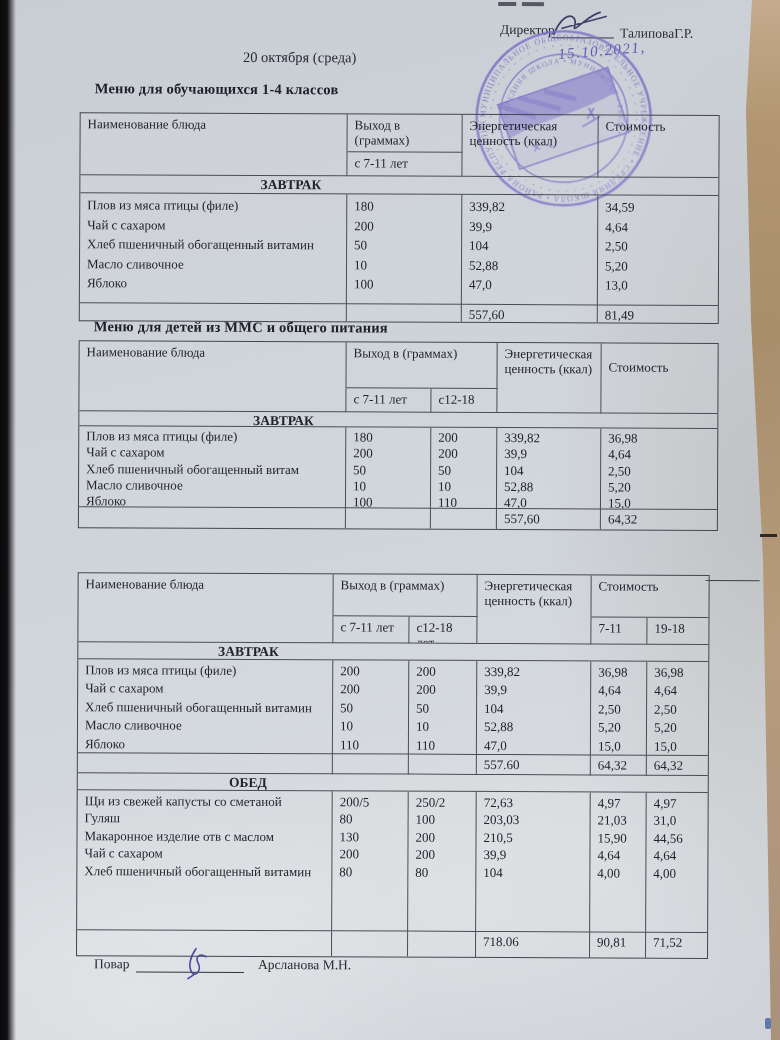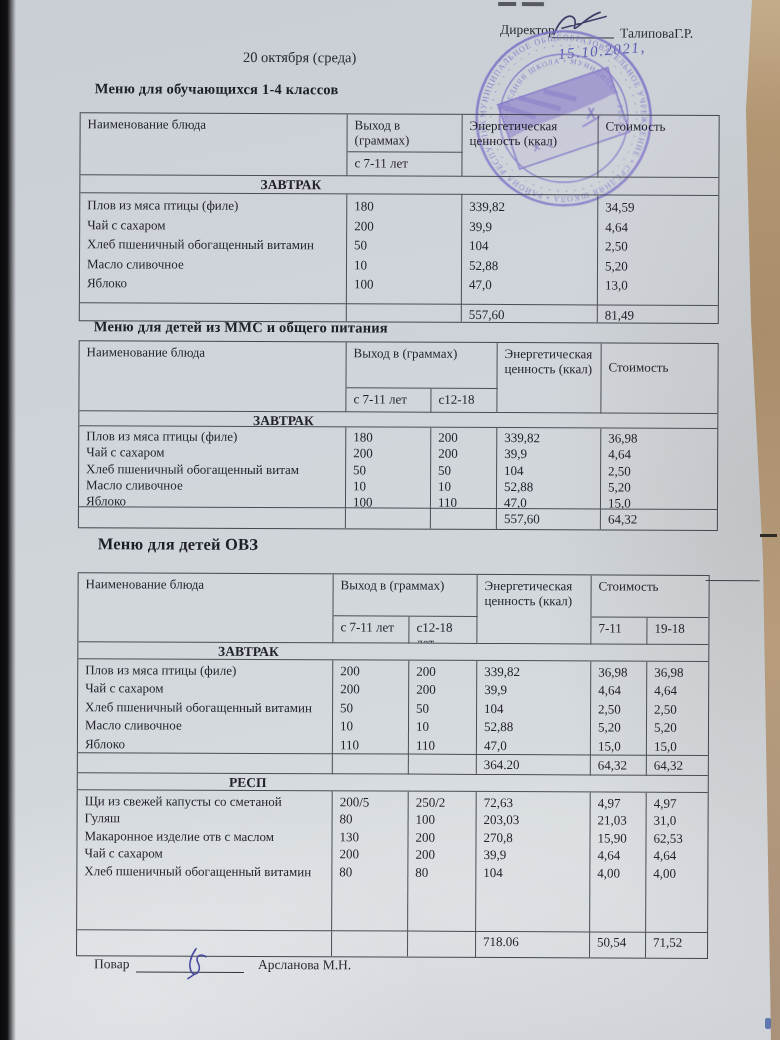--- a/index.html
+++ b/index.html
@@ -194,21 +194,20 @@
       <div>5,20</div>
       <div>15,0</div>
     </div>
     <div class="c tot nb" style="grid-area:5/1/6/2"></div>
     <div class="c tot nb" style="grid-area:5/2/6/3"></div>
     <div class="c tot nb" style="grid-area:5/3/6/4"></div>
     <div class="c tot nb" style="grid-area:5/4/6/5">557,60</div>
     <div class="c tot nb nr" style="grid-area:5/5/6/6">64,32</div>
   </div>
 
-  <div class="abs sec-title big" style="left:100px;top:534px;">Меню для детей ОВЗ</div>
 
   <div class="edge-ext"></div>
 
   <div class="tbl" style="left:80px;top:572px;width:630px;grid-template-columns:255px 76px 68px 114px 56px auto;grid-template-rows:42px 27px 17px 94px 20px 17px 140px 25px;">
     <div class="c h" style="grid-area:1/1/3/2">Наименование  блюда</div>
     <div class="c h" style="grid-area:1/2/2/4">Выход в (граммах)</div>
     <div class="c h" style="grid-area:2/2/3/3">с 7-11 лет</div>
     <div class="c h" style="grid-area:2/3/3/4">с12-18 лет</div>
     <div class="c h" style="grid-area:1/4/3/5">Энергетическая ценность (ккал)</div>
     <div class="c h nr" style="grid-area:1/5/2/7">Стоимость</div>
@@ -256,26 +255,26 @@
     <div class="c body-cell lh18 nr" style="grid-area:4/6/5/7">
       <div>36,98</div>
       <div>4,64</div>
       <div>2,50</div>
       <div>5,20</div>
       <div>15,0</div>
     </div>
     <div class="c tot" style="grid-area:5/1/6/2"></div>
     <div class="c tot" style="grid-area:5/2/6/3"></div>
     <div class="c tot" style="grid-area:5/3/6/4"></div>
-    <div class="c tot" style="grid-area:5/4/6/5">364.20</div>
+    <div class="c tot" style="grid-area:5/4/6/5">557.60</div>
     <div class="c tot" style="grid-area:5/5/6/6">64,32</div>
     <div class="c tot nr" style="grid-area:5/6/6/7">64,32</div>
 
     <div class="c meal nr" style="grid-area:6/1/7/7">
-        <span style="left:27%;">РЕСП</span>
+        <span style="left:27%;">ОБЕД</span>
       </div>
     <div class="c body-cell lh17" style="grid-area:7/1/8/2">
       <div>Щи из свежей капусты со сметаной</div>
       <div>Гуляш</div>
       <div>Макаронное изделие отв с маслом</div>
       <div>Чай  с сахаром</div>
       <div>Хлеб пшеничный  обогащенный витамин</div>
     </div>
     <div class="c body-cell lh17" style="grid-area:7/2/8/3">
       <div>200/5</div>
@@ -287,43 +286,43 @@
     <div class="c body-cell lh17" style="grid-area:7/3/8/4">
       <div>250/2</div>
       <div>100</div>
       <div>200</div>
       <div>200</div>
       <div>80</div>
     </div>
     <div class="c body-cell lh17" style="grid-area:7/4/8/5">
       <div>72,63</div>
       <div>203,03</div>
-      <div>270,8</div>
+      <div>210,5</div>
       <div>39,9</div>
       <div>104</div>
     </div>
     <div class="c body-cell lh17" style="grid-area:7/5/8/6">
       <div>4,97</div>
       <div>21,03</div>
       <div>15,90</div>
       <div>4,64</div>
       <div>4,00</div>
     </div>
     <div class="c body-cell lh17 nr" style="grid-area:7/6/8/7">
       <div>4,97</div>
       <div>31,0</div>
-      <div>62,53</div>
+      <div>44,56</div>
       <div>4,64</div>
       <div>4,00</div>
     </div>
     <div class="c tot nb" style="grid-area:8/1/9/2"></div>
     <div class="c tot nb" style="grid-area:8/2/9/3"></div>
     <div class="c tot nb" style="grid-area:8/3/9/4"></div>
     <div class="c tot nb" style="grid-area:8/4/9/5">718.06</div>
-    <div class="c tot nb" style="grid-area:8/5/9/6">50,54</div>
+    <div class="c tot nb" style="grid-area:8/5/9/6">90,81</div>
     <div class="c tot nb nr" style="grid-area:8/6/9/7">71,52</div>
   </div>
 
   <div class="abs doc-text" style="left:98px;top:956px;">Повар</div>
   <div class="abs sig-line" style="left:140px;top:970px;width:108px;"></div>
   <svg class="abs" style="left:186px;top:944px;" width="34" height="36">
     <path d="M14,4 C8,12 6,22 10,28 C14,32 20,26 16,18 C13,12 18,8 24,12 M12,30 L6,34" fill="none" stroke="#4a4aa0" stroke-width="1.6" stroke-linecap="round"></path>
   </svg>
   <div class="abs doc-text" style="left:262px;top:956px;">Арсланова М.Н.</div>
 

